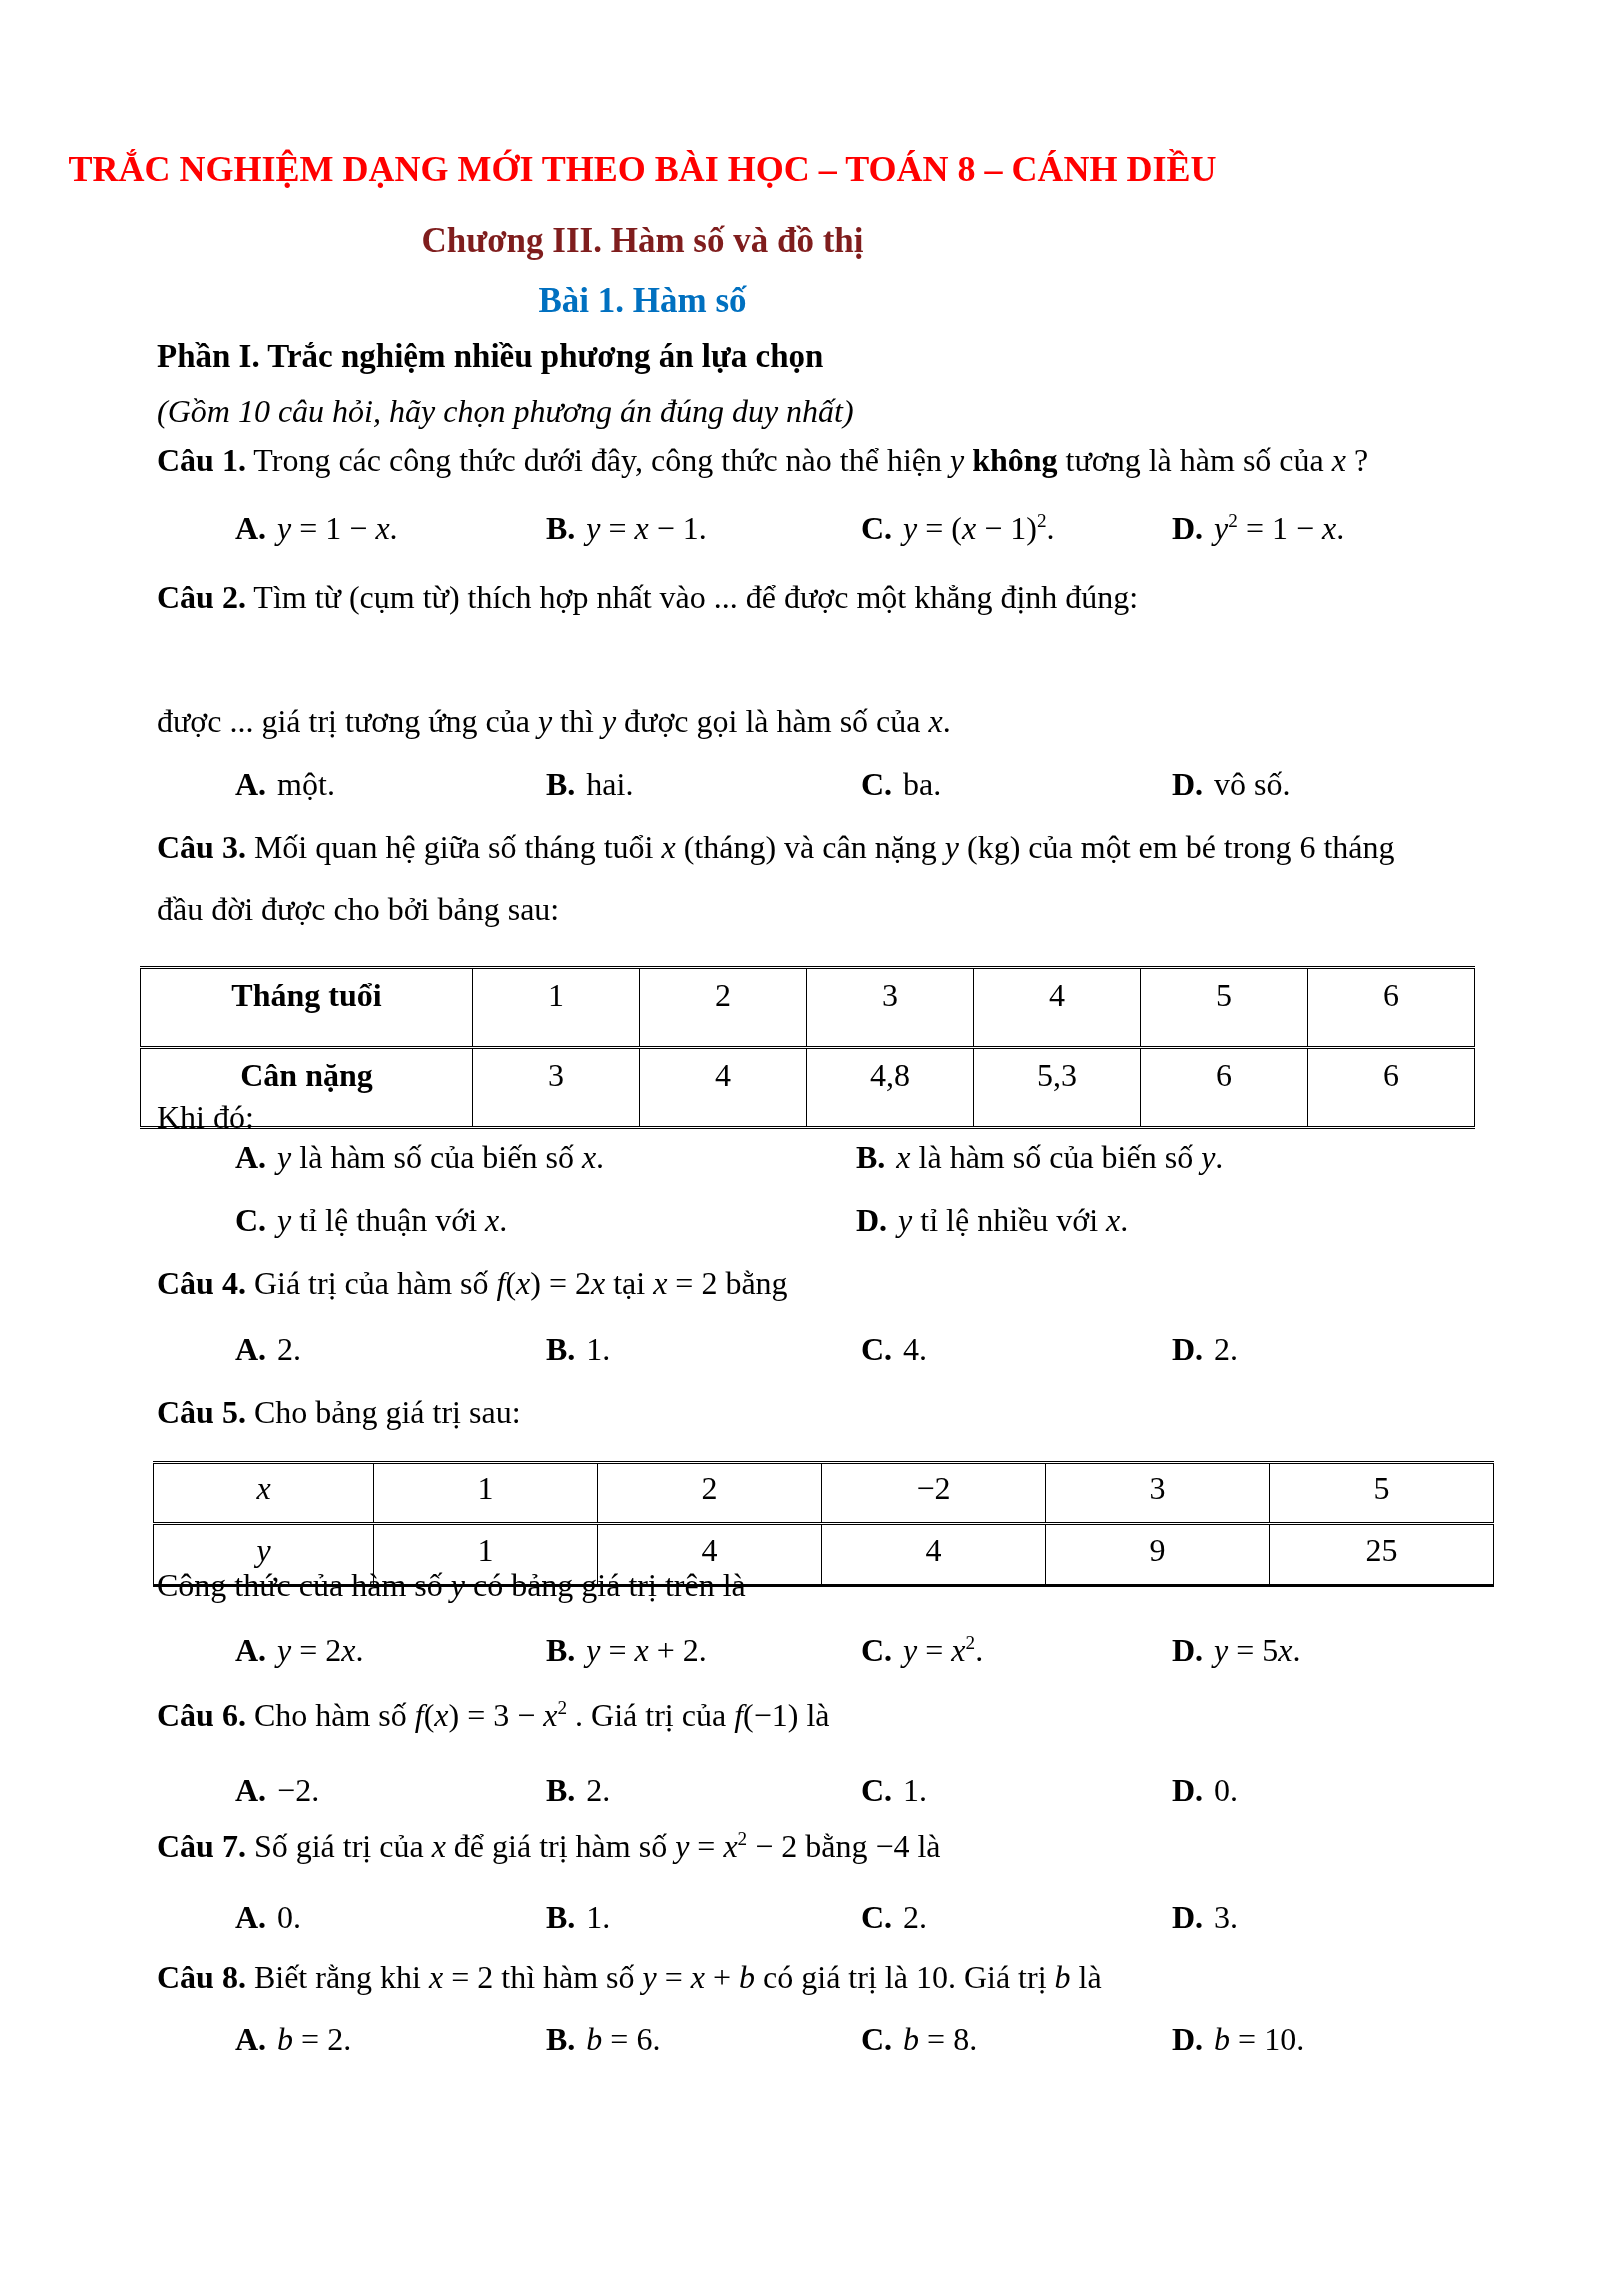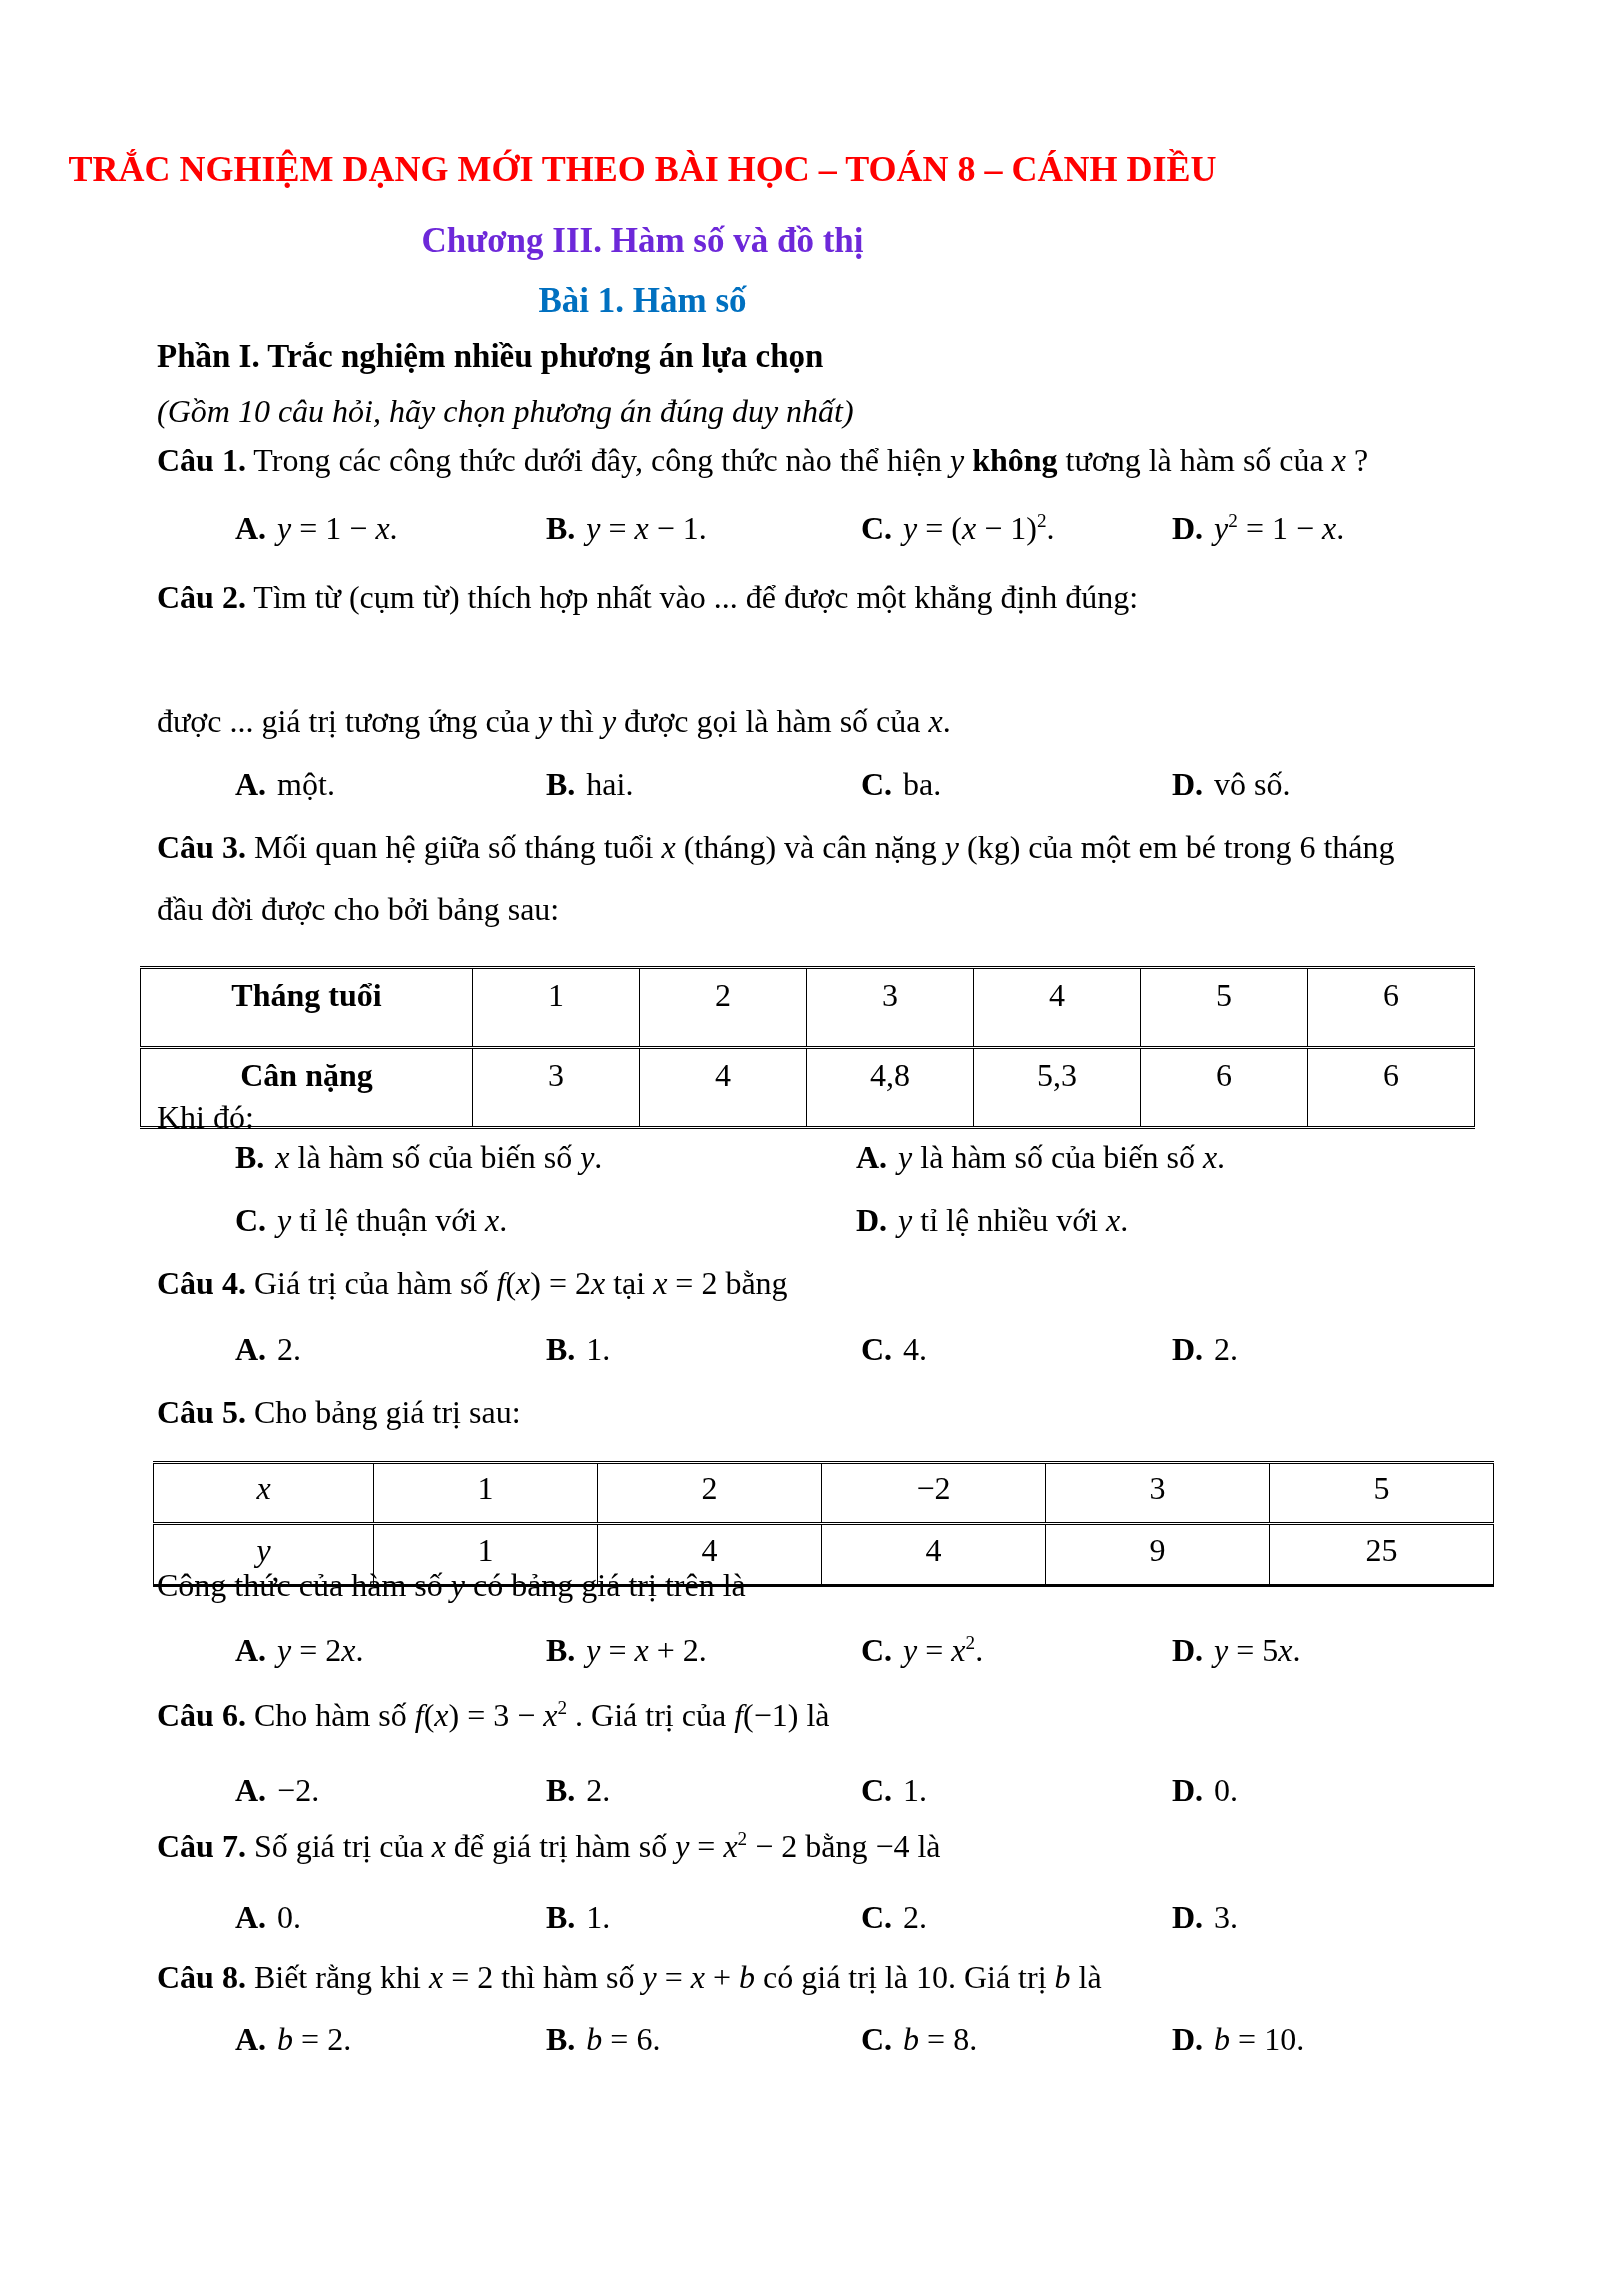--- a/index.html
+++ b/index.html
@@ -32,21 +32,21 @@
   table.t2 tr.r2 td{border-bottom:3.9px solid #000;height:52px;padding-top:6.3px;}
   td.hb{font-weight:700;}
   td.hi{font-style:italic;}
 </style>
 </head>
 <body>
 
 <div class="page">
 
   <div class="line center title" style="top: 148px; color: rgb(255, 0, 0);">TRẮC NGHIỆM DẠNG MỚI THEO BÀI HỌC – TOÁN 8 – CÁNH DIỀU</div>
-  <div class="line center chap" style="top: 220px; color: #6d28d9;">Chương III. Hàm số và đồ thị</div>
+  <div class="line center chap" style="top: 220px; color: #7f1d1d;">Chương III. Hàm số và đồ thị</div>
   <div class="line center chap" style="top: 280px; color: rgb(0, 112, 192);">Bài 1. Hàm số</div>
   <div class="line part" style="left:157px;top:337px">Phần I. Trắc nghiệm nhiều phương án lựa chọn</div>
   <div class="line note" style="left:157px;top:393px">(Gồm 10 câu hỏi, hãy chọn phương án đúng duy nhất)</div>
 
   <div class="line" style="left:157px;top:442px"><span class="b">Câu 1.</span><span> Trong các công thức dưới đây, công thức nào thể hiện </span><span class="i">y</span><span> </span><span class="b">không</span><span> tương là hàm số của </span><span class="i">x</span><span> ?</span></div>
   <div class="opts" style="top:510px">
     <div class="opt"><span class="ol">A.</span><span><span class="i">y</span><span> = 1 − </span><span class="i">x</span><span>.</span></span></div>
     <div class="opt"><span class="ol">B.</span><span><span class="i">y</span><span> = </span><span class="i">x</span><span> − 1.</span></span></div>
     <div class="opt"><span class="ol">C.</span><span><span class="i">y</span><span> = (</span><span class="i">x</span><span> − 1)</span><span class="sup">2</span><span>.</span></span></div>
     <div class="opt"><span class="ol">D.</span><span><span class="i">y</span><span class="sup">2</span><span> = 1 − </span><span class="i">x</span><span>.</span></span></div>
@@ -91,22 +91,22 @@
       <td>4,8</td>
       <td>5,3</td>
       <td>6</td>
       <td>6</td>
     </tr>
   </tbody>
     </table>
 
   <div class="line" style="left:157px;top:1099px">Khi đó:</div>
   <div class="opts two" style="top:1139px">
+    <div class="opt"><span class="ol">A.</span><span><span class="i">y</span><span> là hàm số của biến số </span><span class="i">x</span><span>.</span></span></div>
     <div class="opt"><span class="ol">B.</span><span><span class="i">x</span><span> là hàm số của biến số </span><span class="i">y</span><span>.</span></span></div>
-    <div class="opt"><span class="ol">A.</span><span><span class="i">y</span><span> là hàm số của biến số </span><span class="i">x</span><span>.</span></span></div>
   </div>
   <div class="opts two" style="top:1202px">
     <div class="opt"><span class="ol">C.</span><span><span class="i">y</span><span> tỉ lệ thuận với </span><span class="i">x</span><span>.</span></span></div>
     <div class="opt"><span class="ol">D.</span><span><span class="i">y</span><span> tỉ lệ nhiều với </span><span class="i">x</span><span>.</span></span></div>
   </div>
 
   <div class="line" style="left:157px;top:1265px"><span class="b">Câu 4.</span><span> Giá trị của hàm số </span><span class="i">f</span><span>(</span><span class="i">x</span><span>) = 2</span><span class="i">x</span><span> tại </span><span class="i">x</span><span> = 2 bằng</span></div>
   <div class="opts" style="top:1331px">
     <div class="opt"><span class="ol">A.</span><span><span>2.</span></span></div>
     <div class="opt"><span class="ol">B.</span><span><span>1.</span></span></div>

